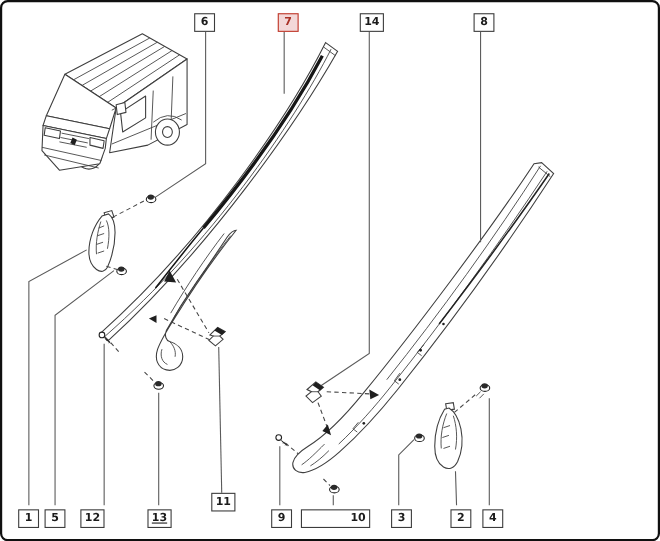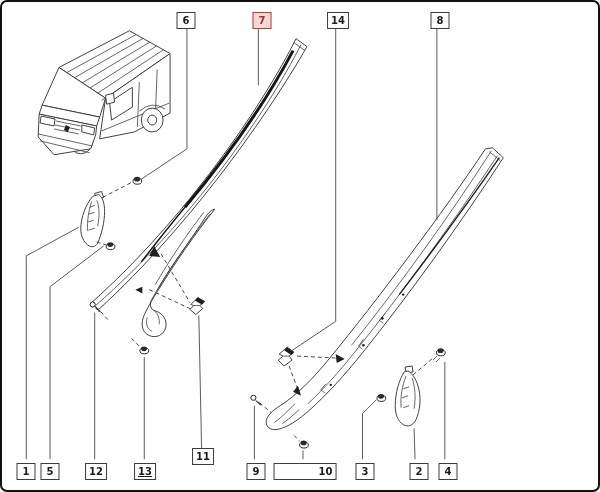--- a/index.html
+++ b/index.html
@@ -198,21 +198,21 @@
     </g>
   </svg>
 
   <div class="co" style="left:184px;top:10px;">6</div>
   <div class="co hl" style="left:260px;top:10px;">7</div>
   <div class="co" style="left:336px;top:10px;">14</div>
   <div class="co" style="left:438px;top:10px;">8</div>
 
   <div class="co" style="left:24px;top:461px;">1</div>
   <div class="co" style="left:48px;top:461px;">5</div>
-  <div class="co" style="left:94px;top:461px;">12</div>
+  <div class="co" style="left:82px;top:461px;">12</div>
   <div class="co" style="left:143px;top:461px;text-decoration:underline;">13</div>
   <div class="co" style="left:201px;top:446px;">11</div>
   <div class="co" style="left:254px;top:461px;">9</div>
   <div class="co" style="left:303px;top:461px;padding-left:44px;">10</div>
   <div class="co" style="left:363px;top:461px;">3</div>
   <div class="co" style="left:417px;top:461px;">2</div>
   <div class="co" style="left:446px;top:461px;">4</div>
 
 </div>
 

